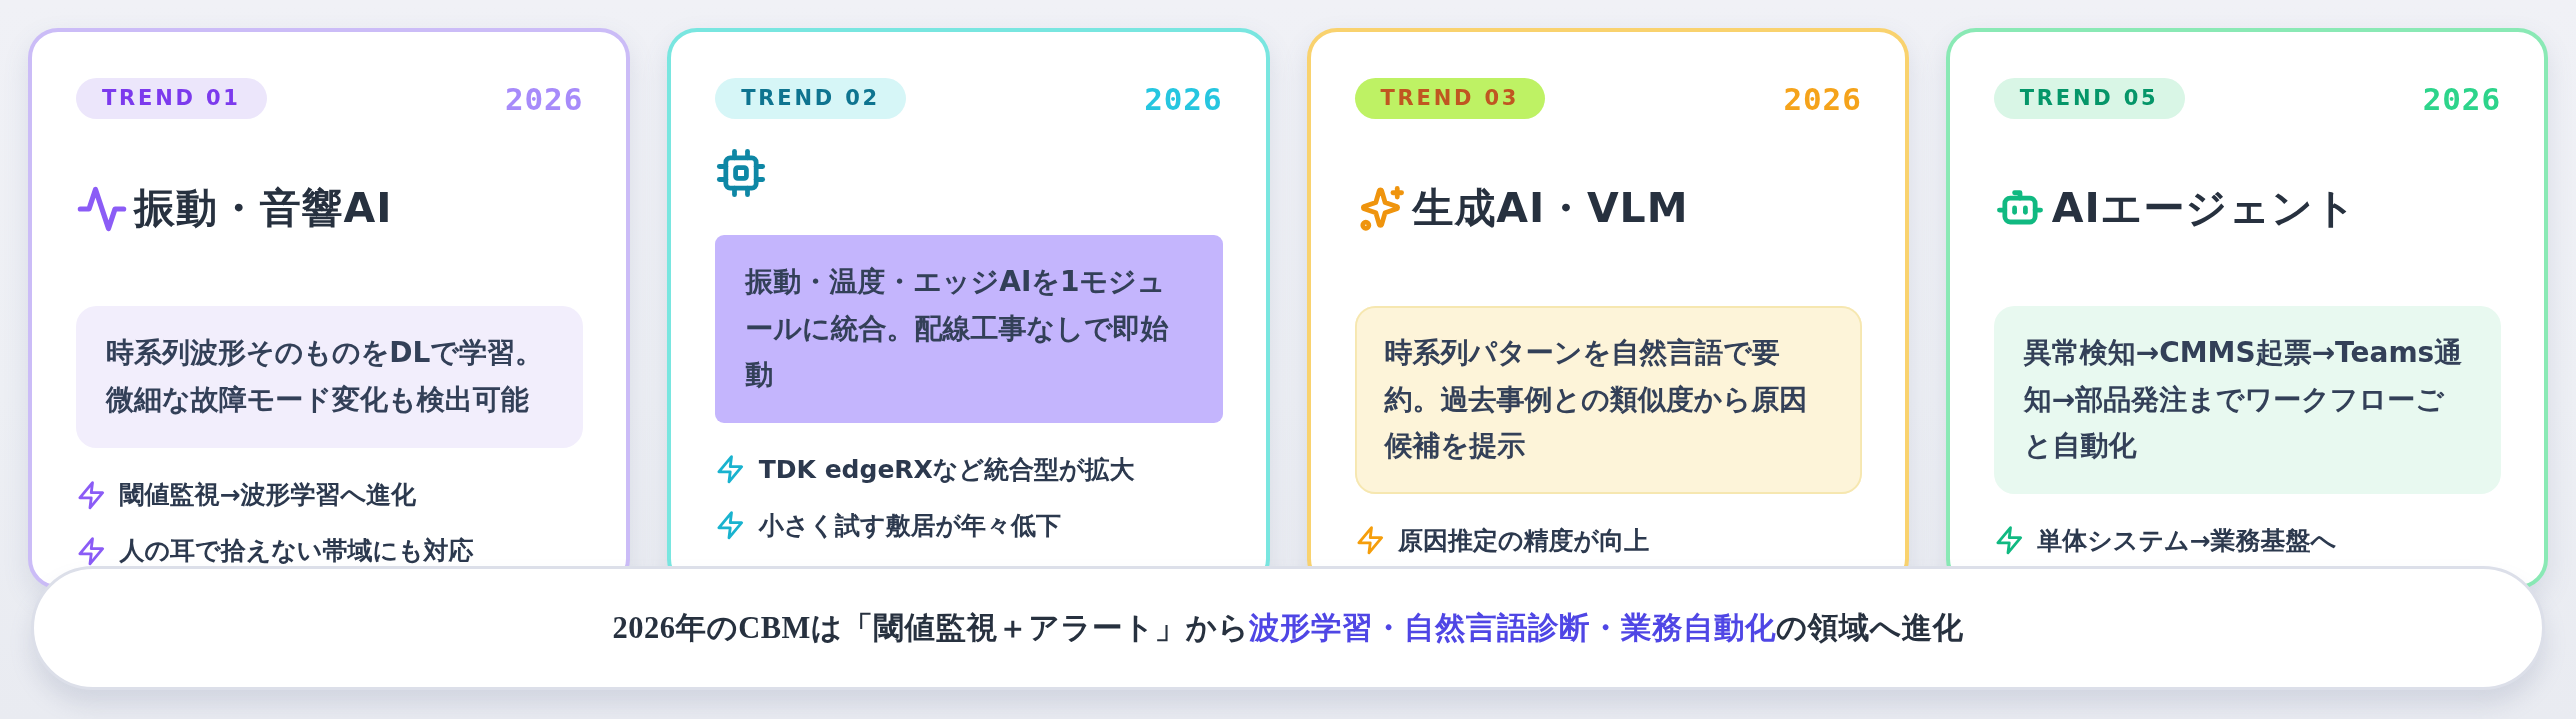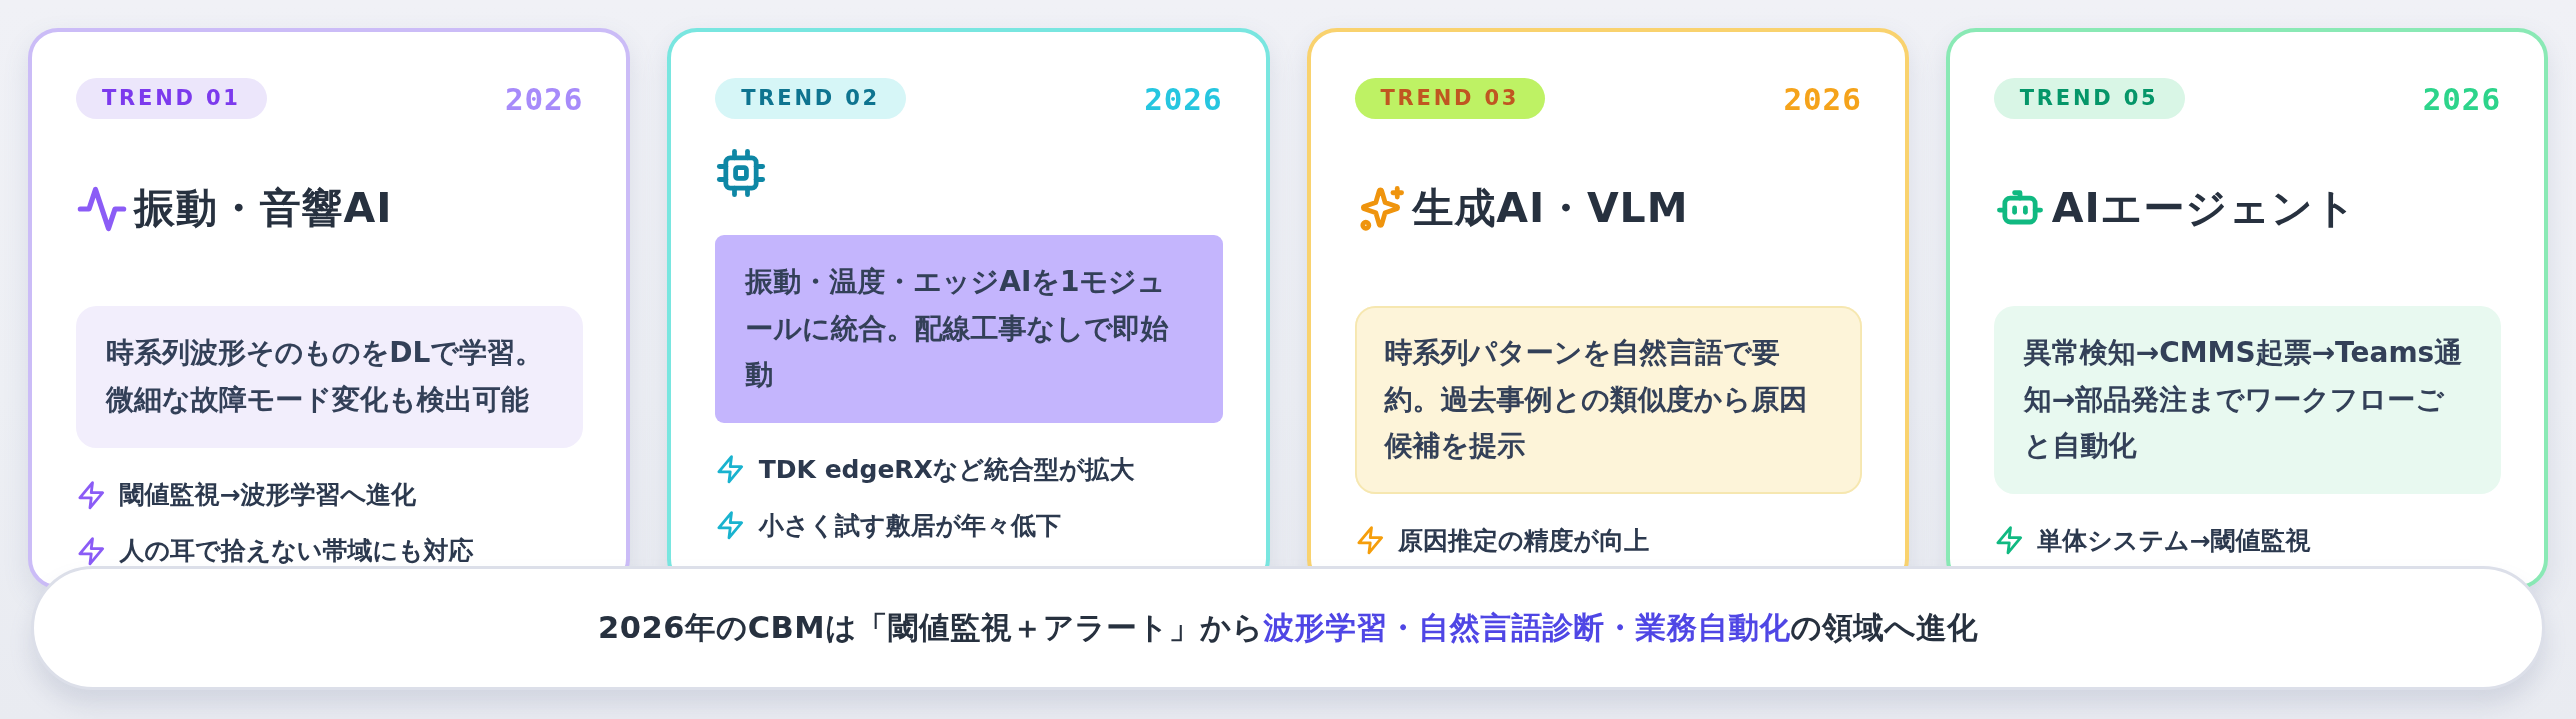--- a/index.html
+++ b/index.html
@@ -59,21 +59,21 @@
   .c4{border-color:#8ae9b5;}
   .c4 .badge{background:#d9f6e6;color:#059669;}
   .c4 .year{color:#2dd48b;}
   .c4 .title-icon{color:#10b981;}
   .c4 .desc{background:#e8f9f0;}
   .c4 .zap{color:#10b981;}
   .banner{
     position:absolute;left:31px;right:31px;top:566px;height:124px;
     background:#ffffff;border:3.7px solid #dcdfe9;border-radius:65px;
     display:flex;align-items:center;justify-content:center;
-    box-shadow:0 15px 22px rgba(120,130,160,.20);box-sizing:border-box;
+    box-shadow:0 15px 22px rgba(120,130,160,.20);box-sizing:border-box;font-family:Liberation Serif, serif;
   }
   .banner-text{font-size:30.5px;font-weight:800;color:#27313f;letter-spacing:0.5px;}
   .banner-text .hl{color:#4f46e5;}
   svg{display:block;}
 </style>
 </head>
 <body>
 
 <div class="cards">
 
@@ -181,21 +181,21 @@
           <path d="M14.5 11.5v2"></path>
         </svg>
       <h2 class="title">AIエージェント</h2>
     </div>
     <div class="desc">異常検知→CMMS起票→Teams通知→部品発注までワークフローごと自動化</div>
     <div class="bullets">
       <div class="bullet">
         <svg class="zap" viewBox="0 0 24 24" fill="none" stroke="currentColor" stroke-width="2.2" stroke-linecap="round" stroke-linejoin="round">
             <polygon points="13 2 3 14 12 14 11 22 21 10 12 10 13 2"></polygon>
           </svg>
-        <span>単体システム→閾値監視</span>
+        <span>単体システム→業務基盤へ</span>
       </div>
       <div class="bullet">
         <svg class="zap" viewBox="0 0 24 24" fill="none" stroke="currentColor" stroke-width="2.2" stroke-linecap="round" stroke-linejoin="round">
             <polygon points="13 2 3 14 12 14 11 22 21 10 12 10 13 2"></polygon>
           </svg>
         <span>保全業務全体の生産性に波及</span>
       </div>
     </div>
   </section>
 

